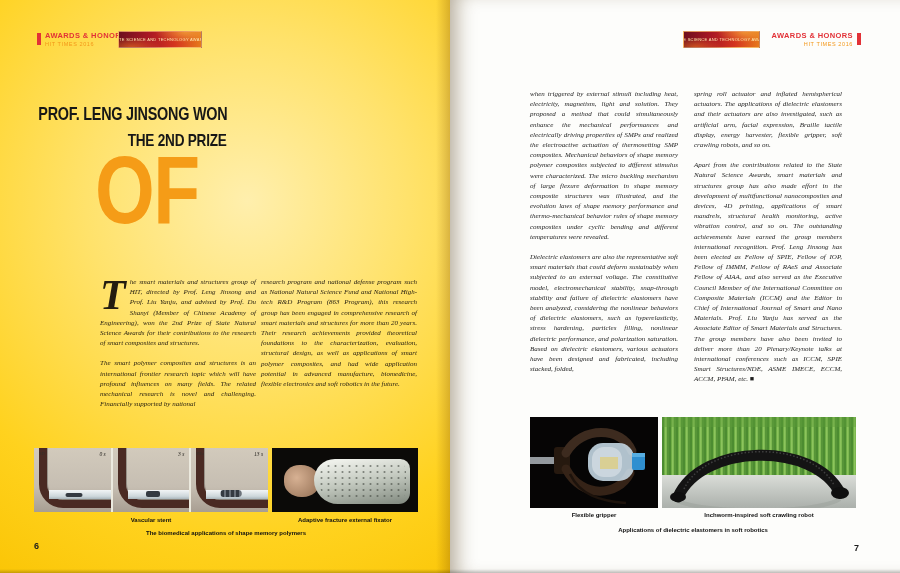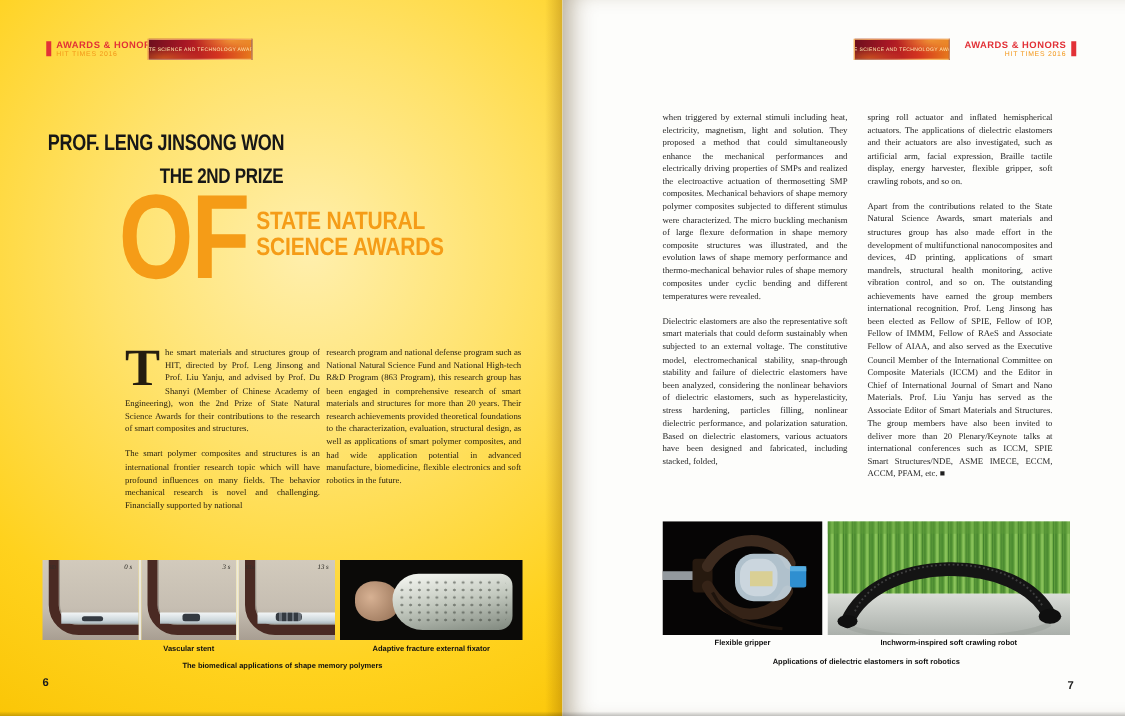--- a/index.html
+++ b/index.html
@@ -43,21 +43,21 @@
   .t3col { position:absolute; left:205px; top:167px; }
   .t3col span { display:block; color:#f59c17; font-weight:bold; font-size:20px; line-height:20.5px;
     letter-spacing:-.2px; white-space:nowrap; transform:scaleX(.84); transform-origin:0 0; }
 
   
   .cols { position:absolute; display:flex; }
   .cols-left  { top:277px; left:100px; width:317px; gap:5px; }
   .cols-right { top:89px;  left:80px;  width:312px; gap:16px; }
   .col { flex:1; }
   .col p { font-family:"Liberation Serif",serif; font-size:7px; line-height:10.2px;
-    text-align:justify; color:#241d10; margin-bottom:10px; }
+    text-align:justify; color:#241d10; margin-bottom:10px;font-style:italic; }
   .page.right .col p { color:#1e1e1e; }
   .dcap { float:left; font-family:"Liberation Serif",serif; font-weight:bold;
     font-size:42px; line-height:34px; padding:1px 4px 0 0; color:#241d10; }
 
   
   .fig-stents { position:absolute; left:34px; top:448px; width:234px; height:64px; display:flex; }
   .stent-frame { flex:1; position:relative; overflow:hidden;
     background:linear-gradient(180deg,#d2cabc 0%, #c6beb2 60%, #a89e92 100%); }
   .stent-frame + .stent-frame { border-left:2px solid #eceadf; }
   .dish { position:absolute; left:5px; top:-28px; right:-24px; bottom:4px;
@@ -114,29 +114,25 @@
       <div class="hdr-sec">AWARDS &amp; HONORS</div>
       <div class="hdr-sub">HIT TIMES 2016</div>
     </div>
     <div class="banner hdr-l-banner">
       <span class="banner-txt">STATE SCIENCE AND TECHNOLOGY AWARDS</span>
     </div>
 
     <h1 class="t1">PROF. LENG JINSONG WON</h1>
     <h1 class="t2">THE 2ND PRIZE</h1>
     <div class="of">OF</div>
-    <div class="t3col">
-      <span>STATE NATURAL</span>
-      <span>SCIENCE AWARDS</span>
-    </div>
 
     <div class="cols cols-left">
       <div class="col">
         <p><span class="dcap">T</span><span>he smart materials and structures group of HIT, directed by Prof. Leng Jinsong and Prof. Liu Yanju, and advised by Prof. Du Shanyi (Member of Chinese Academy of Engineering), won the 2nd Prize of State Natural Science Awards for their contributions to the research of smart composites and structures.</span></p>
-        <p>The smart polymer composites and structures is an international frontier research topic which will have profound influences on many fields. The behavior mechanical research is novel and challenging. Financially supported by national</p>
+        <p>The smart polymer composites and structures is an international frontier research topic which will have profound influences on many fields. The related mechanical research is novel and challenging. Financially supported by national</p>
       </div>
       <div class="col">
         <p>research program and national defense program such as National Natural Science Fund and National High-tech R&amp;D Program (863 Program), this research group has been engaged in comprehensive research of smart materials and structures for more than 20 years. Their research achievements provided theoretical foundations to the characterization, evaluation, structural design, as well as applications of smart polymer composites, and had wide application potential in advanced manufacture, biomedicine, flexible electronics and soft robotics in the future.</p>
       </div>
     </div>
 
     <div class="fig-stents">
       <div class="stent-frame">
         <div class="dish"></div>
         <div class="vessel"></div>

